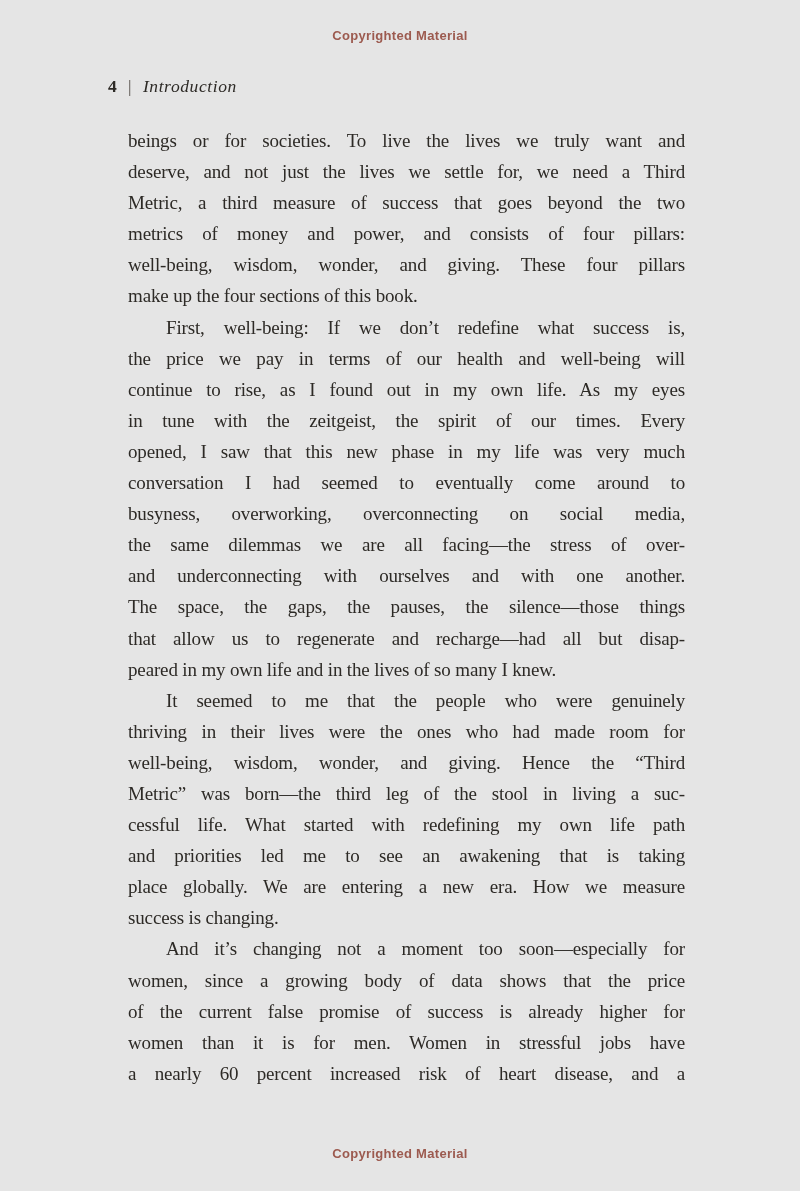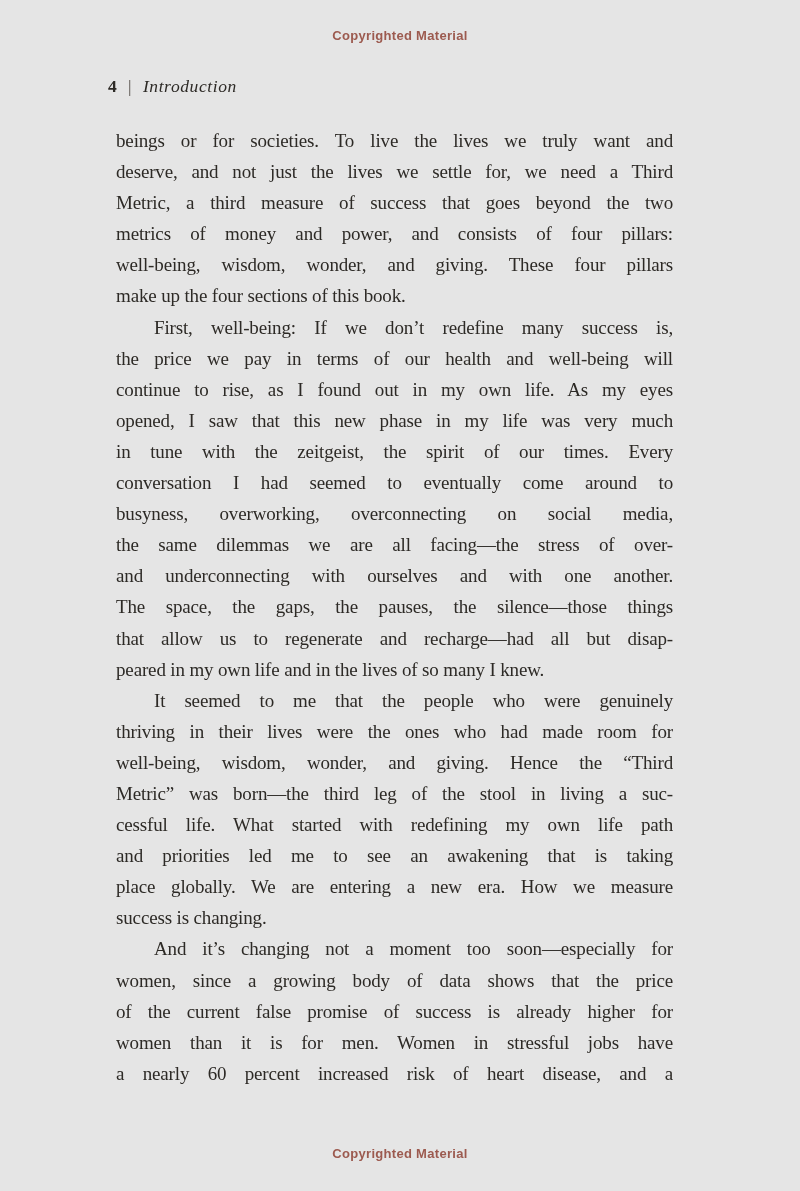--- a/index.html
+++ b/index.html
@@ -47,21 +47,21 @@
     font-weight: normal;
   }
   .running-header .chapter {
     font-style: italic;
     letter-spacing: 0.6px;
   }
 
   .body-text {
     position: absolute;
     top: 125px;
-    left: 116px;
+    left: 128px;
     width: 557px;
     font-size: 19px;
     line-height: 31.1px;
     letter-spacing: -0.15px;
     color: var(--text-color, #2d2a26);
   }
   .line {
     text-align: justify;
     text-align-last: left;
   }
@@ -83,25 +83,25 @@
     <span class="pagenum">4</span><span class="sep">|</span><span class="chapter">Introduction</span>
   </div>
 
   <div class="body-text" id="body-text">
       <div class="line just">beings or for societies. To live the lives we truly want and</div>
       <div class="line just">deserve, and not just the lives we settle for, we need a Third</div>
       <div class="line just">Metric, a third measure of success that goes beyond the two</div>
       <div class="line just">metrics of money and power, and consists of four pillars:</div>
       <div class="line just">well-being, wisdom, wonder, and giving. These four pillars</div>
       <div class="line">make up the four sections of this book.</div>
-      <div class="line just indent">First, well-being: If we don’t redefine many success is,</div>
+      <div class="line just indent">First, well-being: If we don’t redefine what success is,</div>
       <div class="line just">the price we pay in terms of our health and well-being will</div>
       <div class="line just">continue to rise, as I found out in my own life. As my eyes</div>
+      <div class="line just">in tune with the zeitgeist, the spirit of our times. Every</div>
       <div class="line just">opened, I saw that this new phase in my life was very much</div>
-      <div class="line just">in tune with the zeitgeist, the spirit of our times. Every</div>
       <div class="line just">conversation I had seemed to eventually come around to</div>
       <div class="line just">busyness, overworking, overconnecting on social media,</div>
       <div class="line just">the same dilemmas we are all facing—the stress of over-</div>
       <div class="line just">and underconnecting with ourselves and with one another.</div>
       <div class="line just">The space, the gaps, the pauses, the silence—those things</div>
       <div class="line just">that allow us to regenerate and recharge—had all but disap-</div>
       <div class="line">peared in my own life and in the lives of so many I knew.</div>
       <div class="line just indent">It seemed to me that the people who were genuinely</div>
       <div class="line just">thriving in their lives were the ones who had made room for</div>
       <div class="line just">well-being, wisdom, wonder, and giving. Hence the “Third</div>

